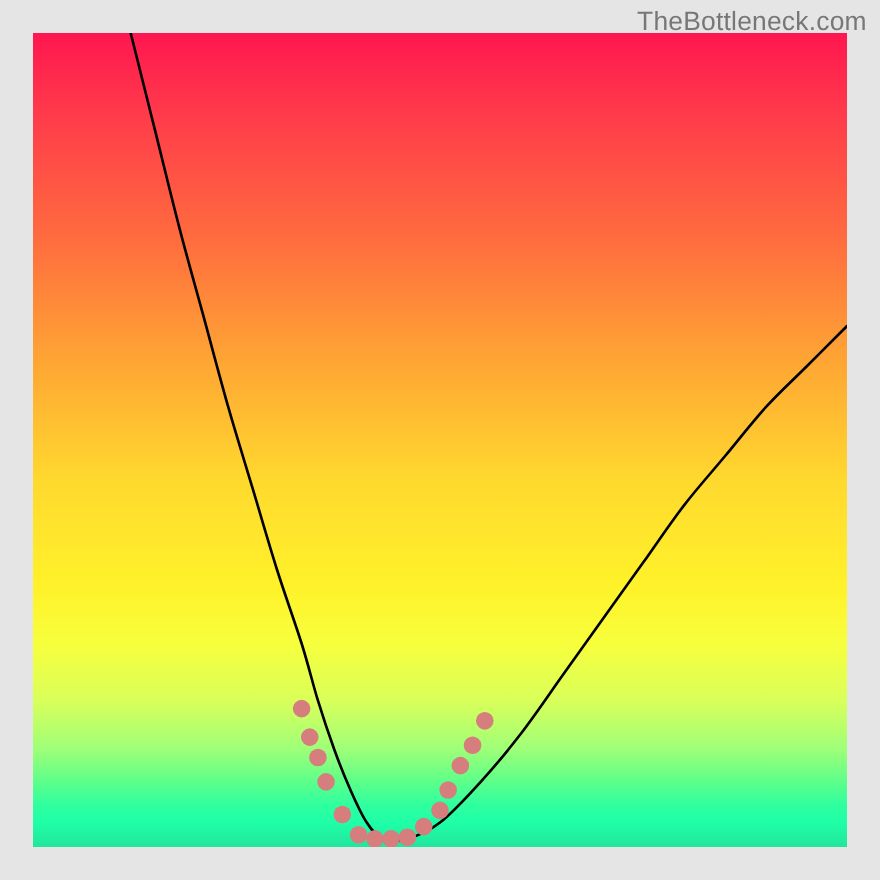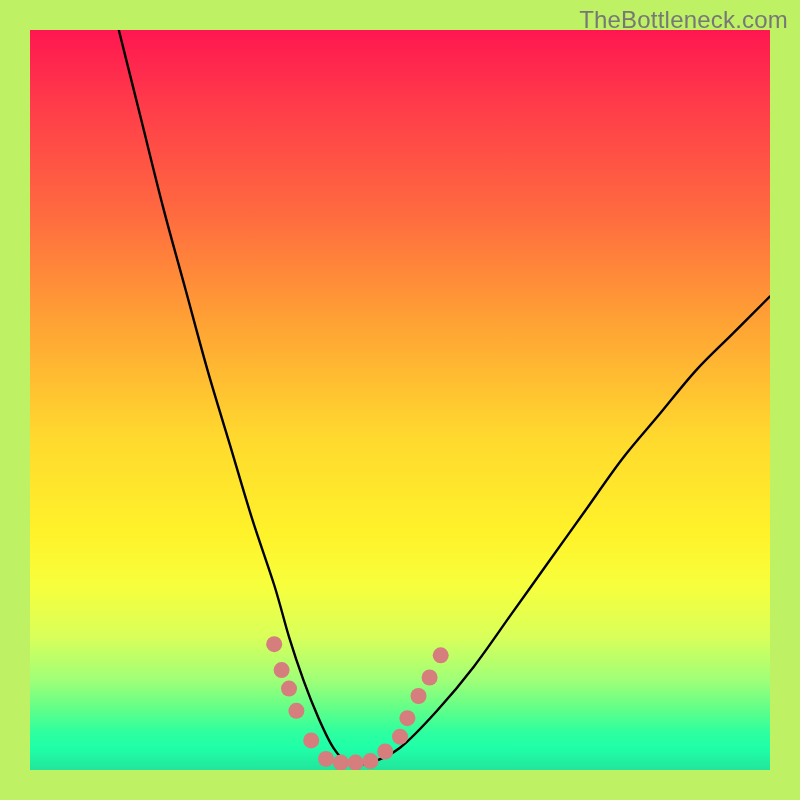--- a/index.html
+++ b/index.html
@@ -9,21 +9,21 @@
     height: 800px;
     background: #000;
     overflow: hidden;
   }
   .frame {
     position: absolute;
     top: 0;
     left: 0;
     width: 800px;
     height: 800px;
-    background: #bef264;
+    background: #e5e5e5;
   }
   .plot-area {
     position: absolute;
     top: 30px;
     left: 30px;
     width: 740px;
     height: 740px;
     background: linear-gradient(to bottom,
       #ff1650 0%,
       #ff3b4a 10%,

